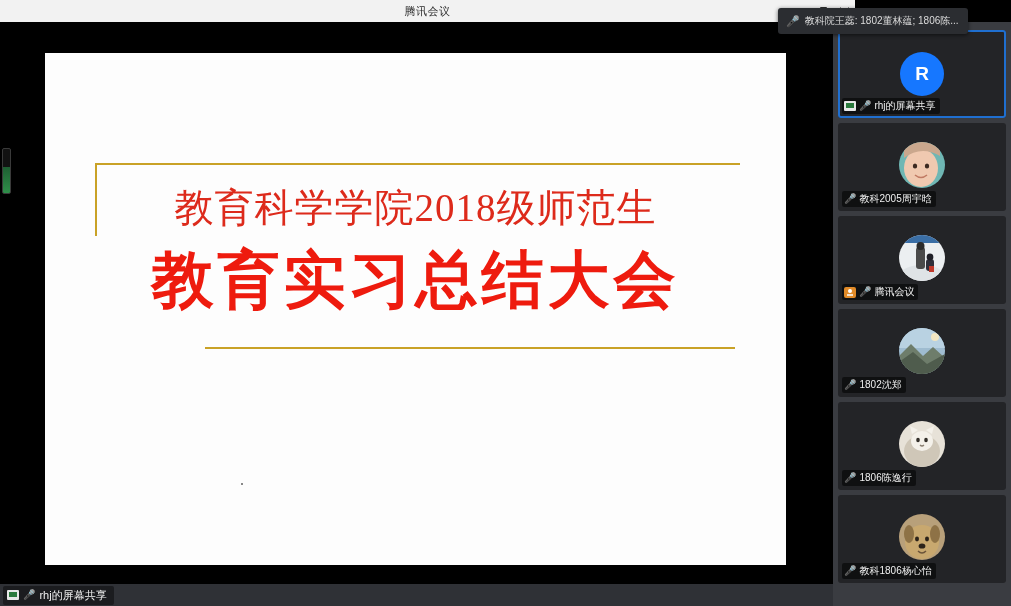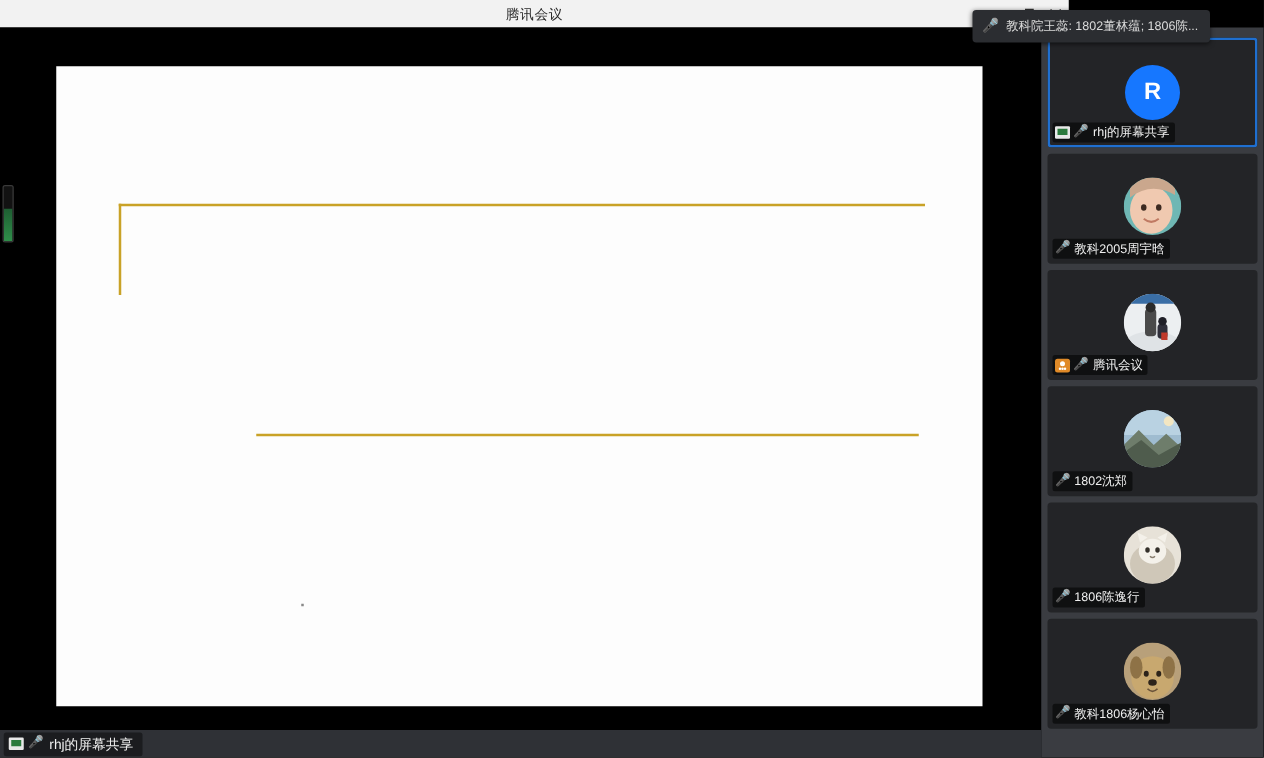--- a/index.html
+++ b/index.html
@@ -229,20 +229,22 @@
   </div>
 
   <div class="stage">
 
     <div class="left-strip">
       <div class="fill"></div>
     </div>
 
     <div class="slide">
       <div class="gold-bracket"></div>
+      <div class="slide-line1">教育科学学院2018级师范生</div>
+      <div class="slide-line2">教育实习总结大会</div>
       <div class="gold-rule"></div>
       <div class="slide-dot"></div>
     </div>
   </div>
 
   <div class="statusbar">
     <div class="status-chip">
       <span class="badge-share"></span>
       <span class="mic-muted">🎤</span>
       <span class="tname">rhj的屏幕共享</span>

